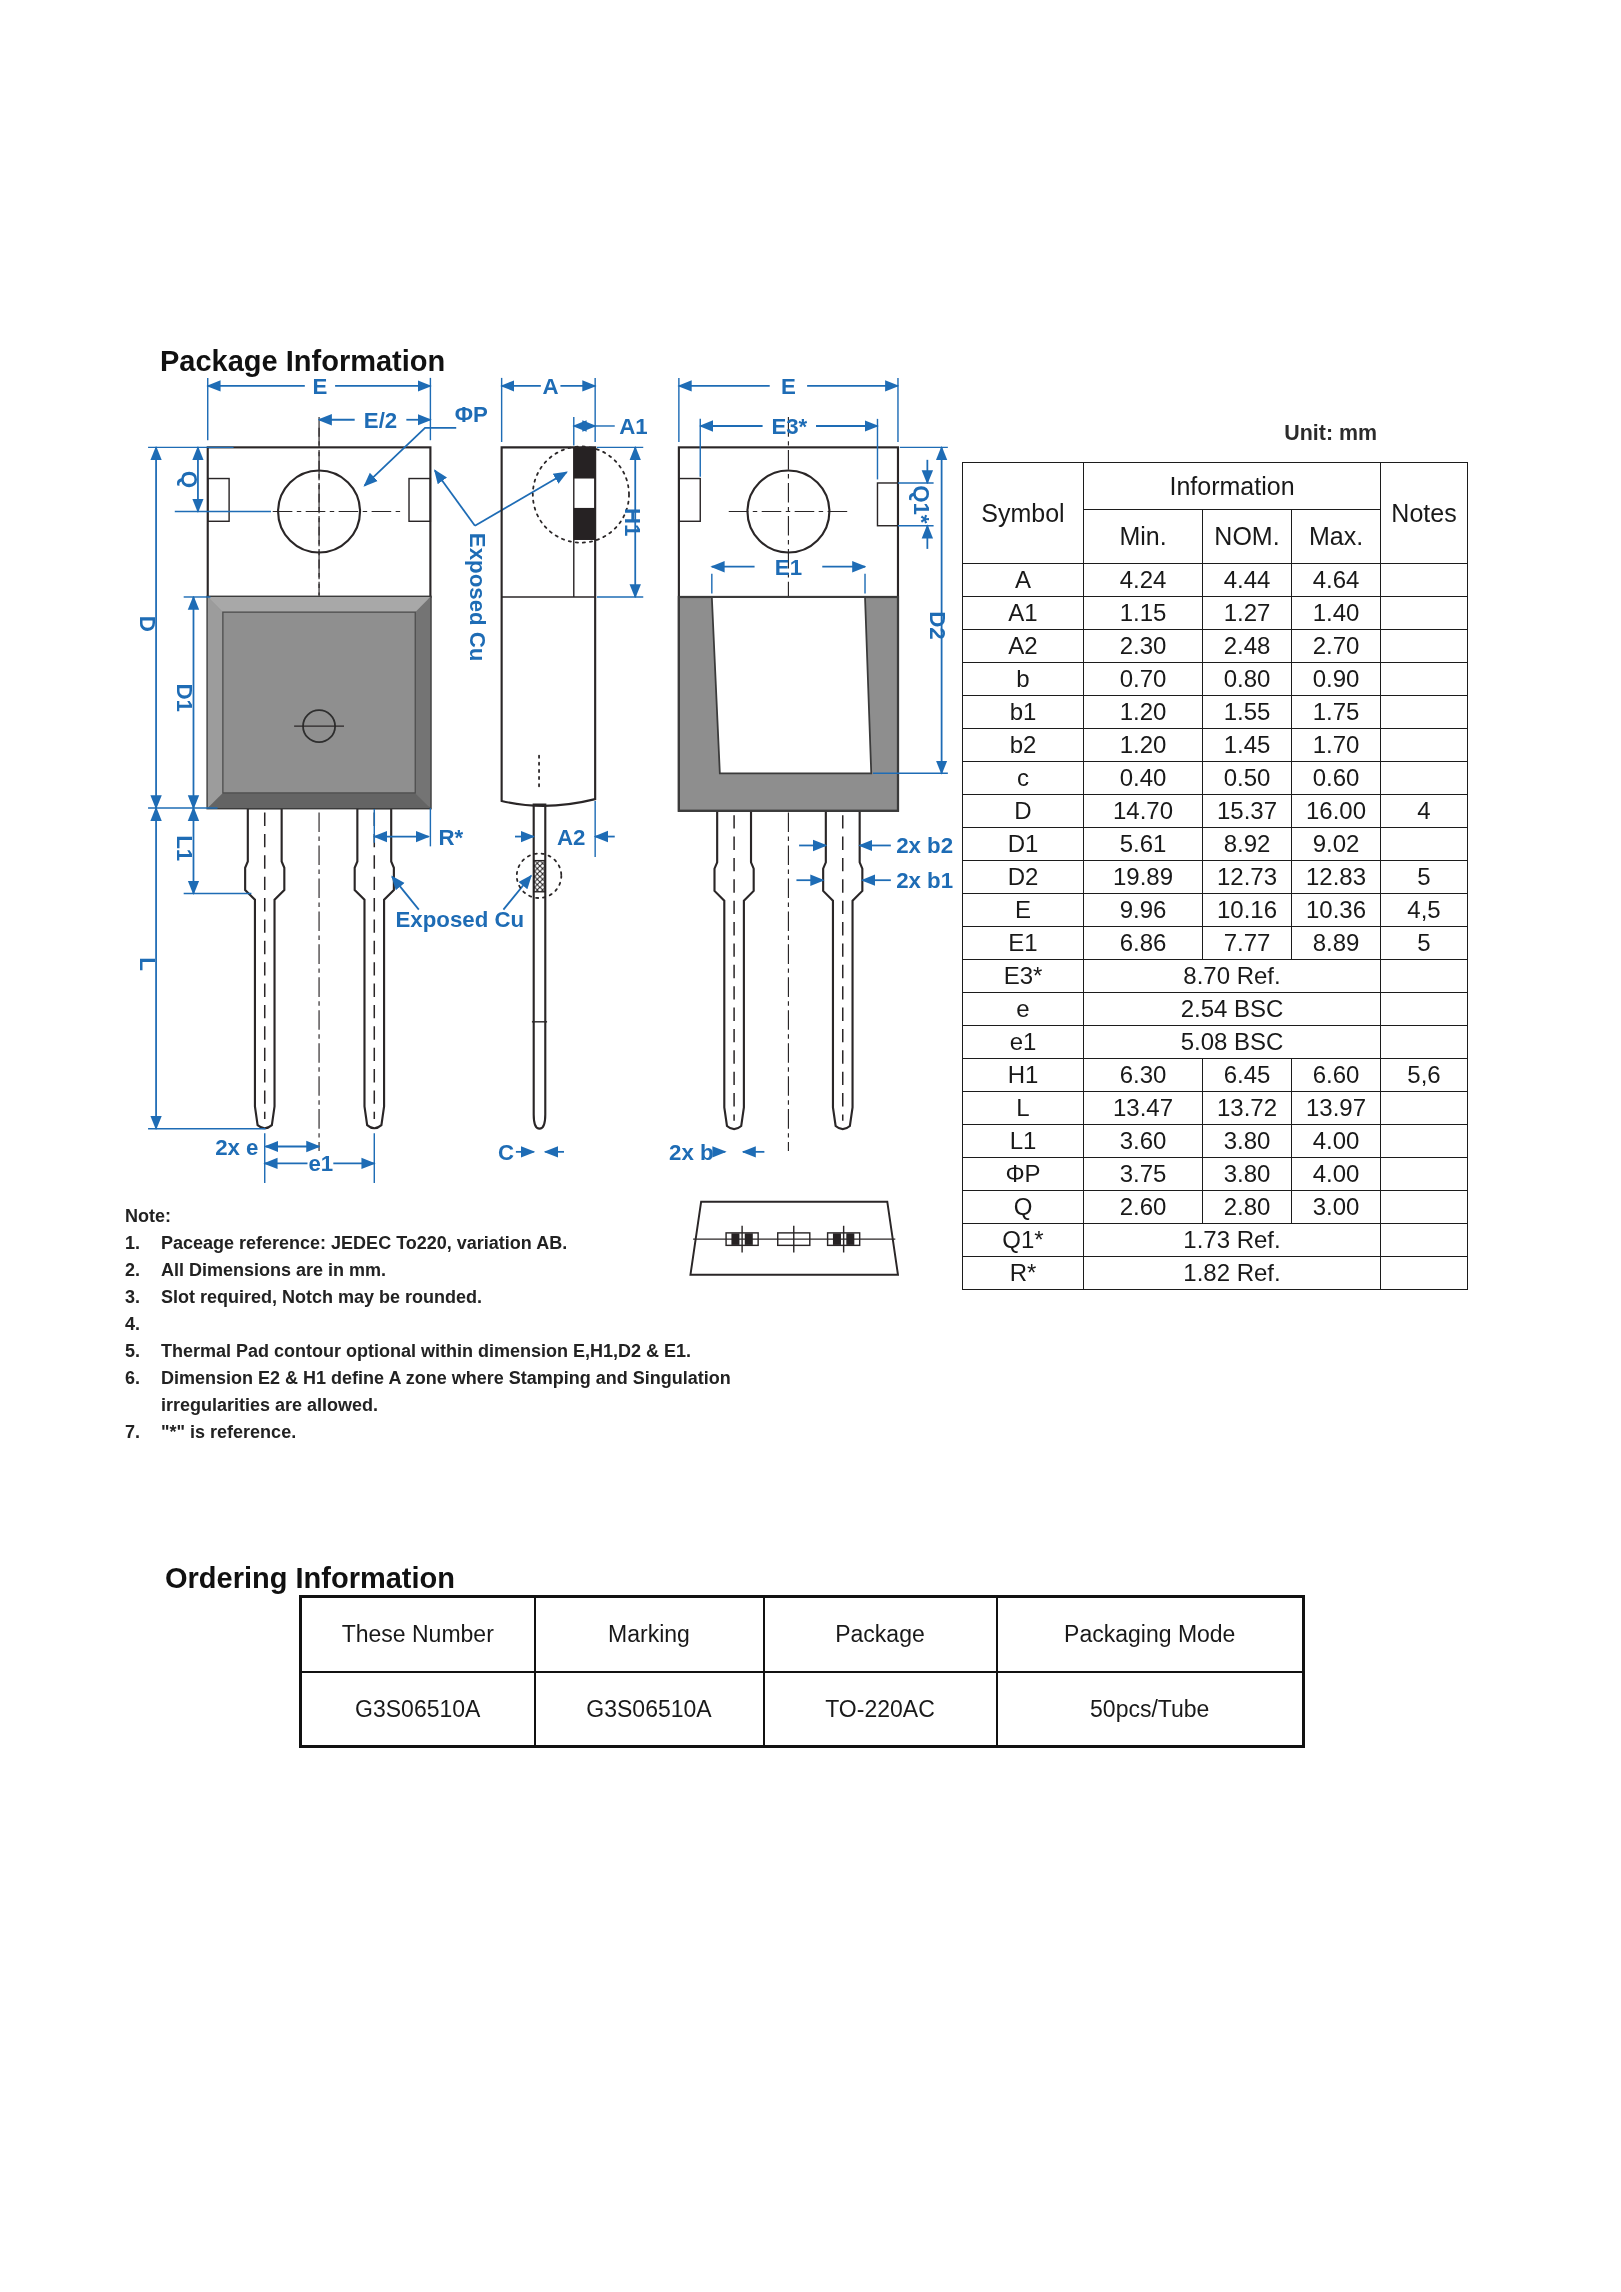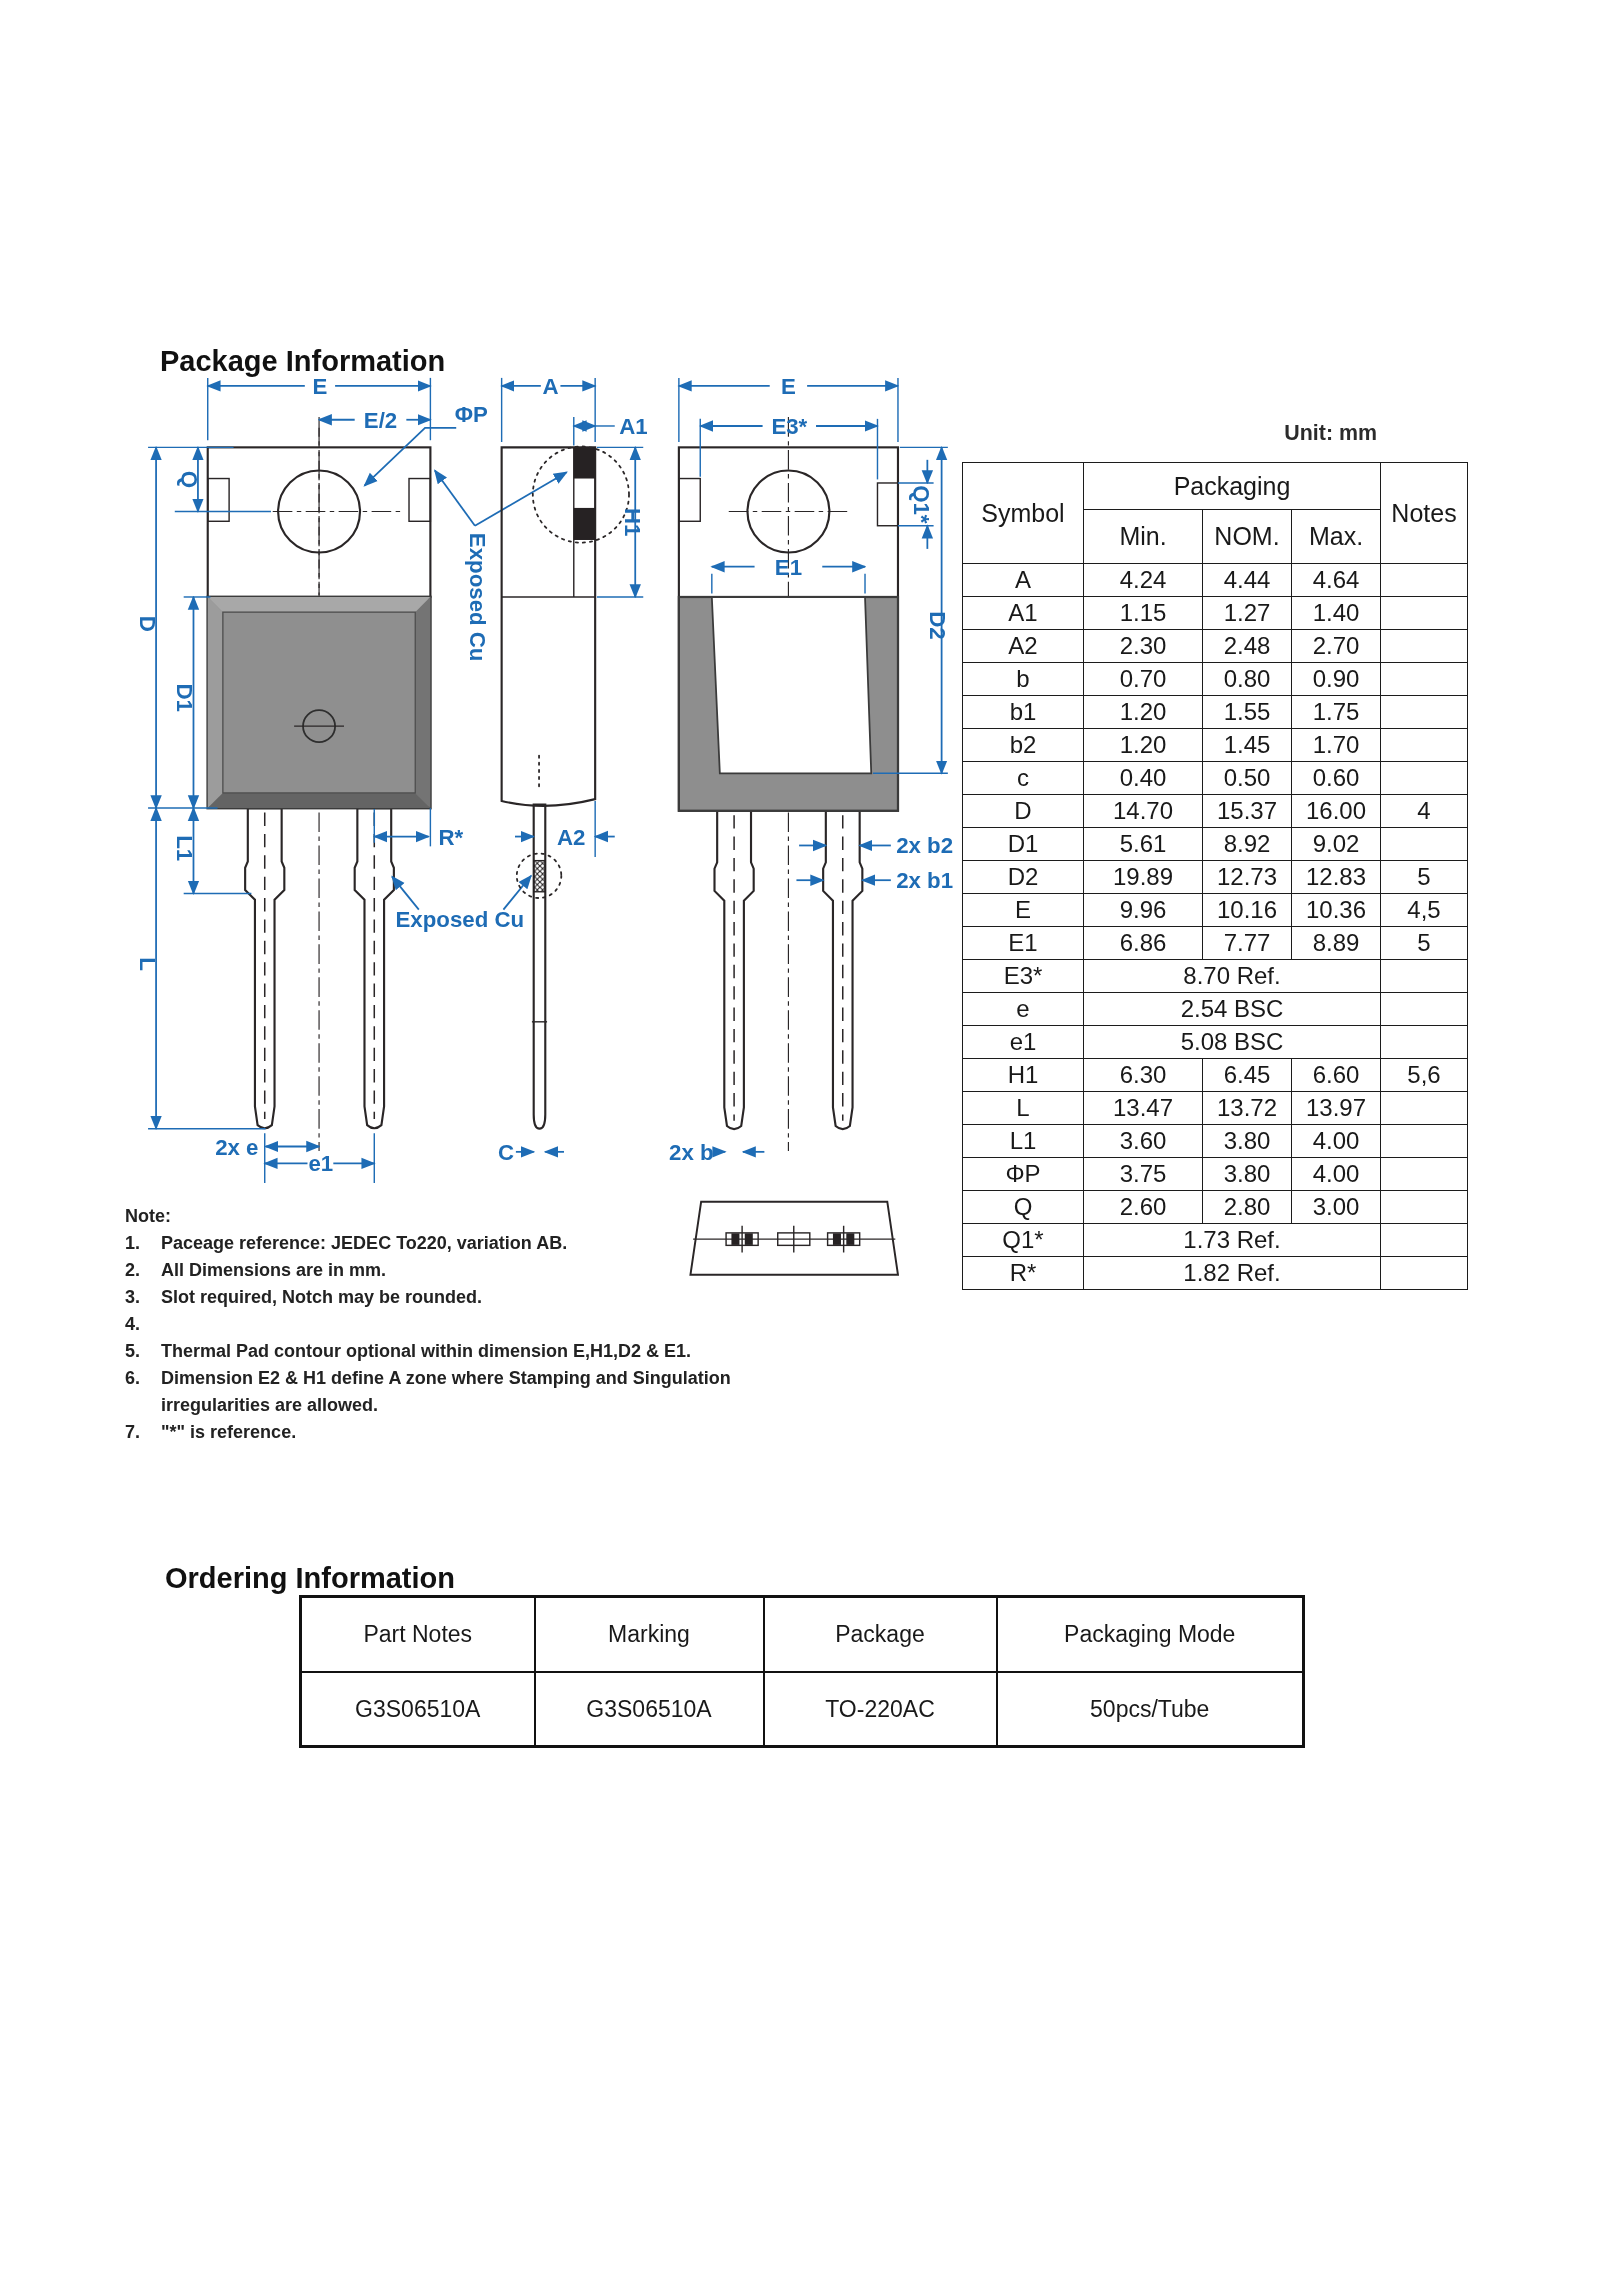--- a/index.html
+++ b/index.html
@@ -238,21 +238,21 @@
     <colgroup>
         <col style="width:121px">
         <col style="width:119px">
         <col style="width:89px">
         <col style="width:89px">
         <col style="width:87px">
       </colgroup>
     <thead>
       <tr class="h1">
         <th rowspan="2">Symbol</th>
-        <th colspan="3">Packaging</th>
+        <th colspan="3">Information</th>
         <th rowspan="2">Notes</th>
       </tr>
       <tr class="h2">
         <th>Min.</th>
         <th>NOM.</th>
         <th>Max.</th>
       </tr>
     </thead>
     <tbody>
         <tr>
@@ -437,21 +437,21 @@
   <h2 class="sec-title" id="ord-title">Ordering Information</h2>
   <table id="ordtable">
     <colgroup>
         <col style="width:234px">
         <col style="width:229px">
         <col style="width:233px">
         <col style="width:307px">
       </colgroup>
     <thead>
         <tr>
-          <th>Part Notes</th>
+          <th>These Number</th>
           <th>Marking</th>
           <th>Package</th>
           <th>Packaging Mode</th>
         </tr>
       </thead>
     <tbody>
         <tr>
           <td>G3S06510A</td>
           <td>G3S06510A</td>
           <td>TO-220AC</td>

